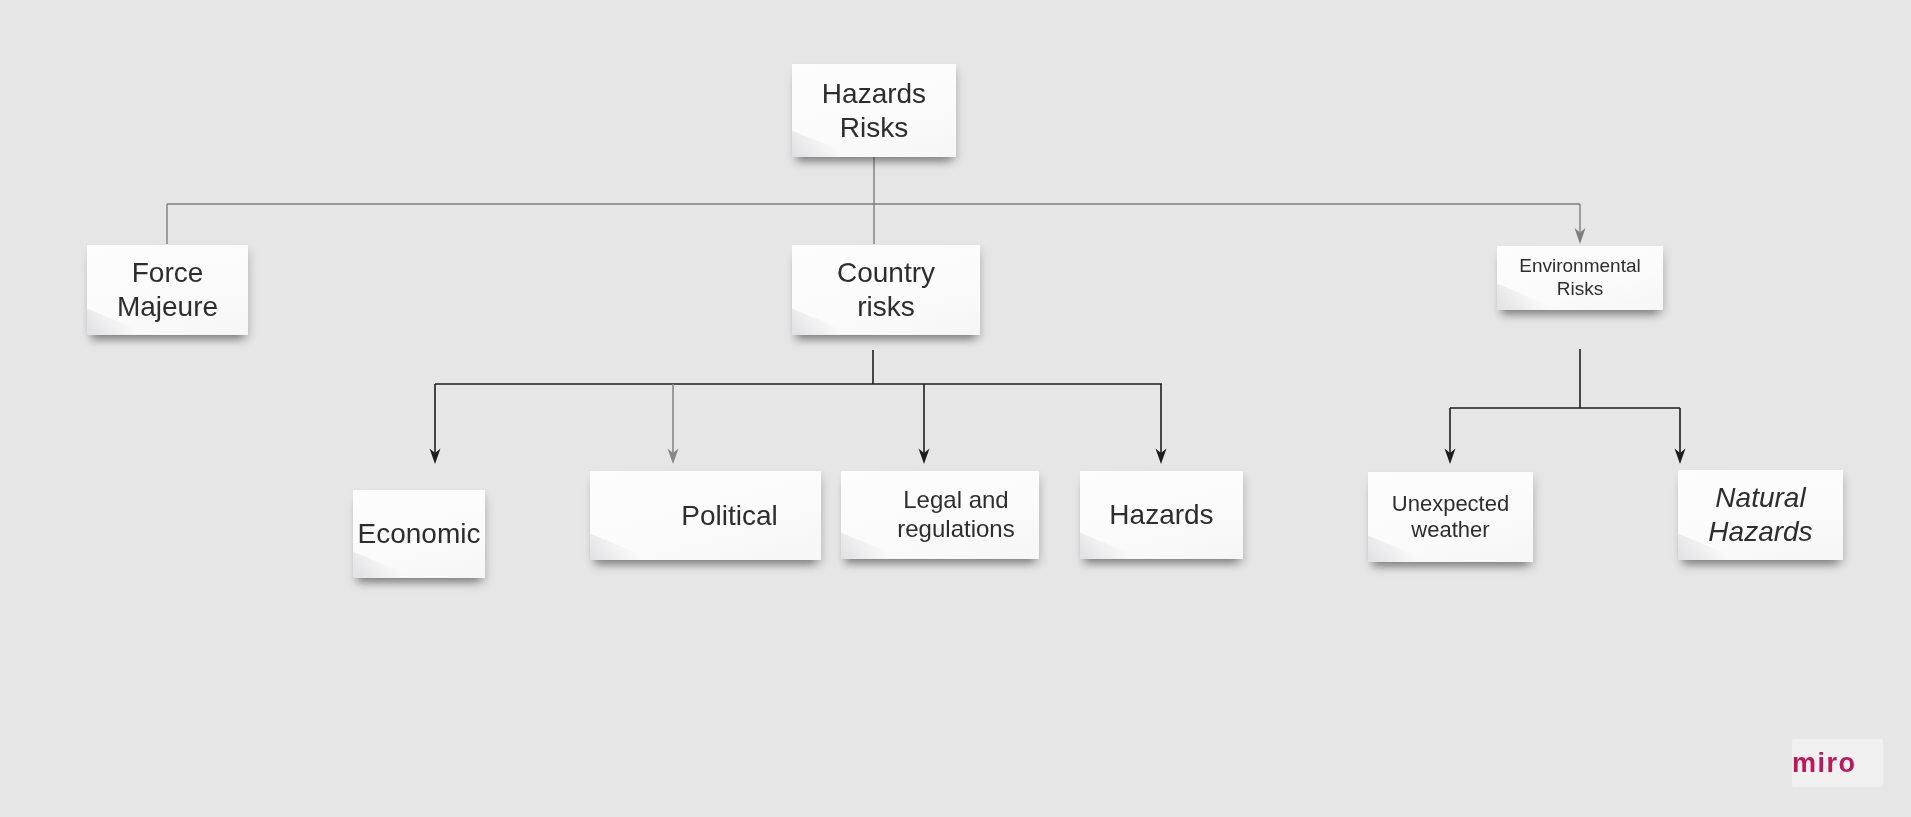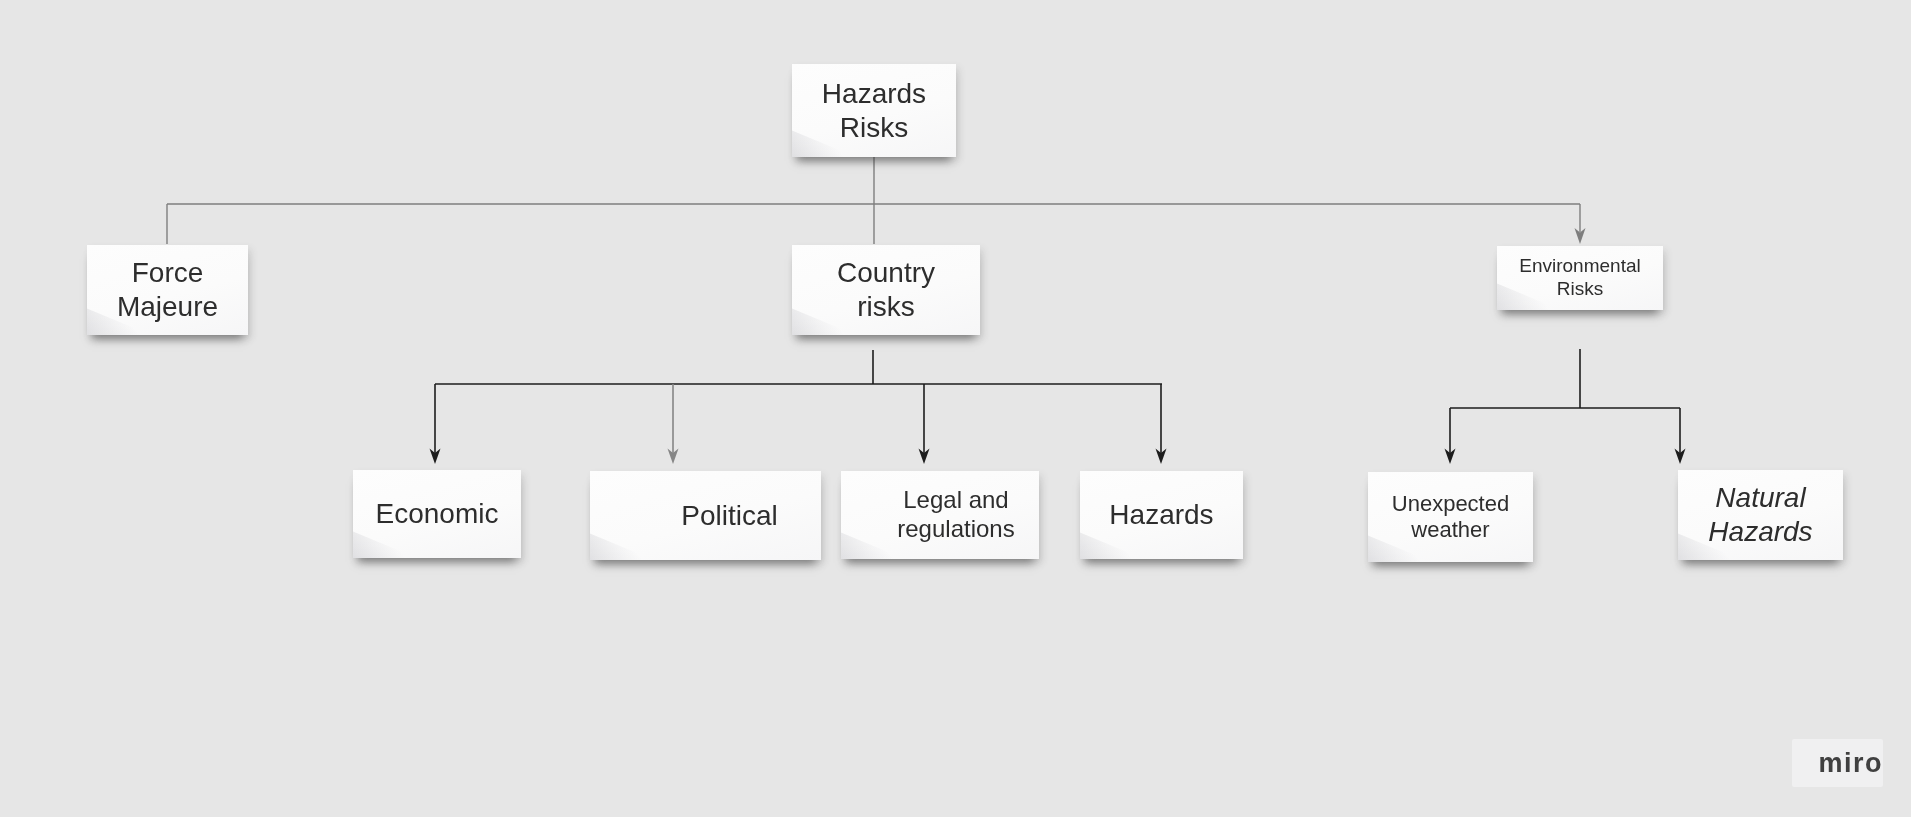--- a/index.html
+++ b/index.html
@@ -46,37 +46,37 @@
   }
   .card .label {
     white-space: pre-line;
     padding: 2px 6px;
   }
   
   #n-external { left: 792px;  top: 64px;  width: 164px; height: 93px; }
   #n-force    { left: 87px;   top: 245px; width: 161px; height: 90px; }
   #n-country  { left: 792px;  top: 245px; width: 188px; height: 90px; }
   #n-env      { left: 1497px; top: 246px; width: 166px; height: 64px; font-size: 19px; }
-  #n-economic { left: 353px;  top: 470px; width: 168px; height: 88px; }
+  #n-economic { left: 353px;  top: 490px; width: 132px; height: 88px; }
   #n-political{ left: 590px;  top: 471px; width: 183px; height: 89px; padding-left: 48px; }
   #n-legal    { left: 841px;  top: 471px; width: 166px; height: 88px; font-size: 24px; padding-left: 32px; }
   #n-context  { left: 1080px; top: 471px; width: 163px; height: 88px; }
   #n-weather  { left: 1368px; top: 472px; width: 165px; height: 90px; font-size: 22px; }
   #n-natural  { left: 1678px; top: 470px; width: 165px; height: 90px; font-style: italic; }
 
   .watermark {
     position: absolute;
     left: 1792px; top: 739px;
     width: 91px; height: 48px;
     background: #f0f0f1;
     border-radius: 2px;
     display: flex;
     align-items: center;
-    justify-content: flex-end;
-    color: #404040;
+    justify-content: flex-start;
+    color: #be185d;
     font-size: 27px;
     font-weight: 700;
     letter-spacing: 1.5px;
   }
 </style>
 </head>
 <body>
 
 <div class="board">
 

